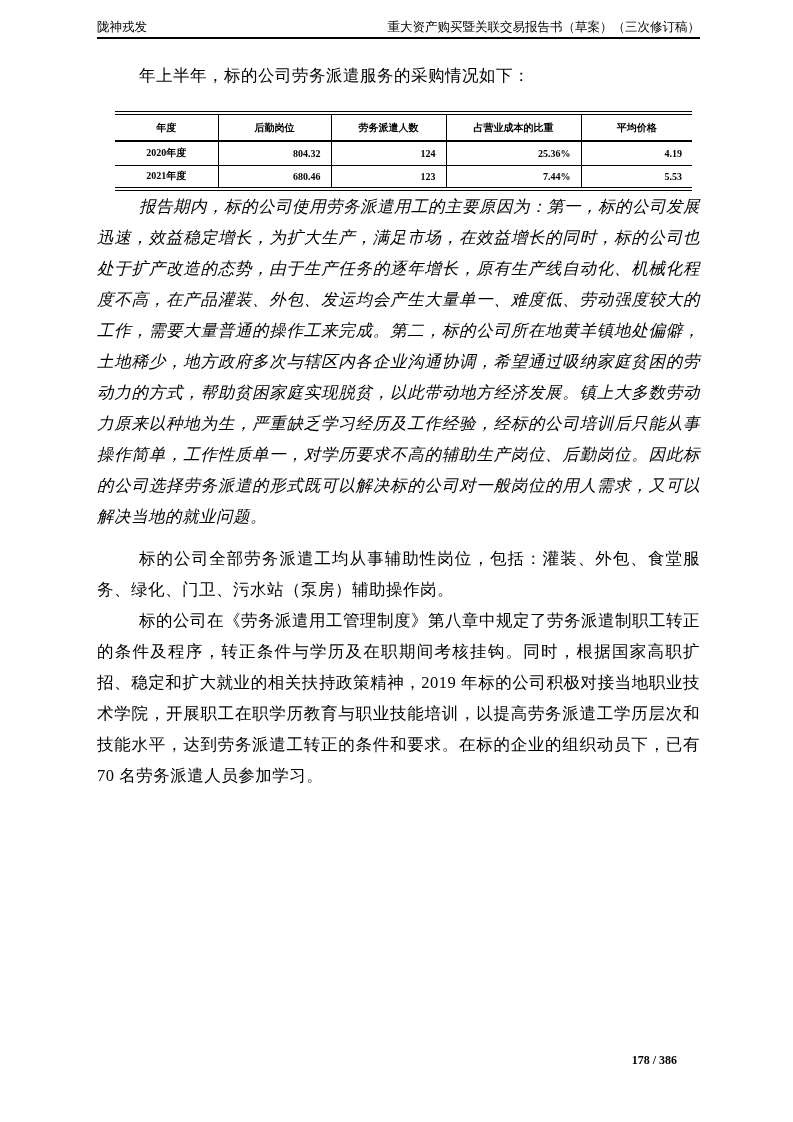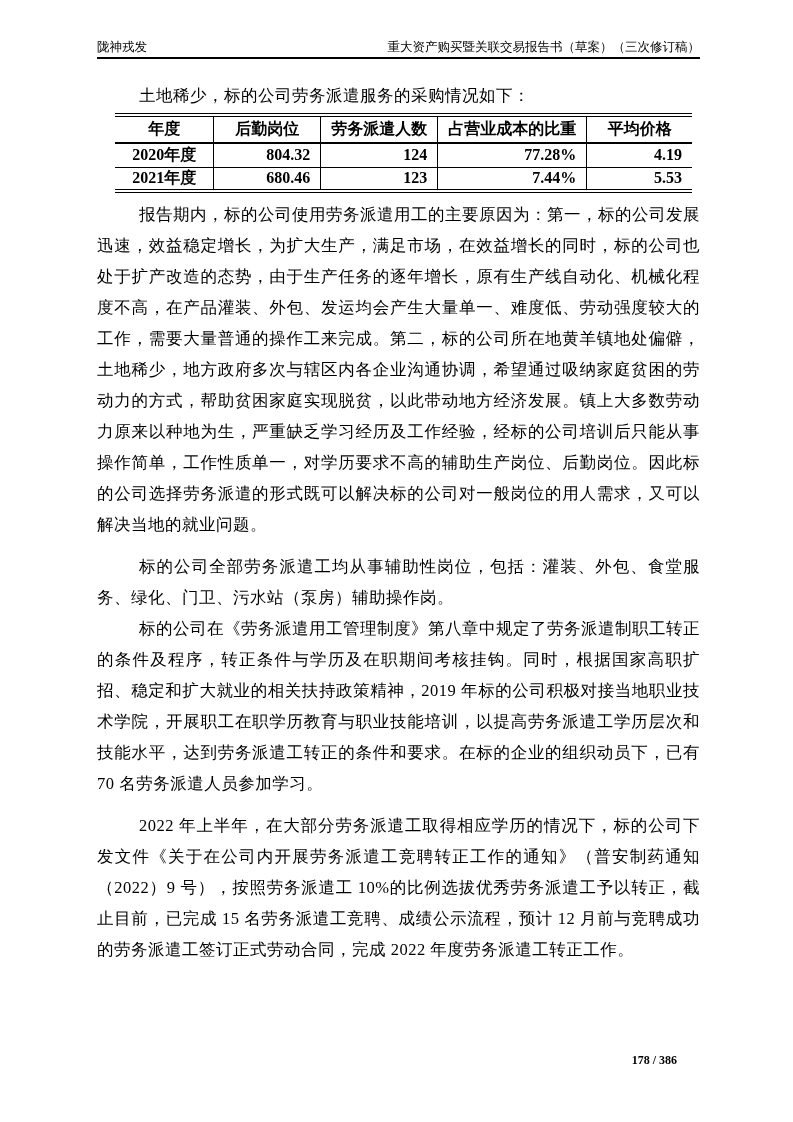--- a/index.html
+++ b/index.html
@@ -8,21 +8,21 @@
     font-family: "Liberation Serif", "DejaVu Serif", serif;
     color: #000;
   }
   .page {
     position: relative;
     width: 793px;
     height: 1122px;
     margin: 0 auto;
     background: #ffffff;
     overflow: hidden;
-    padding-top: 40px;
+    padding-top: 20px;
   }
   .header {
     margin: 0 93px 0 97px;
     display: flex;
     justify-content: space-between;
     align-items: flex-end;
     font-size: 12.5px;
     line-height: 15px;
     padding-bottom: 2px;
     border-bottom: 2px solid #000;
@@ -38,23 +38,23 @@
     letter-spacing: 0.5px;
   }
   .unit-label {
     font-size: 15px;
     line-height: 21px;
     text-align: right;
   }
   .data-table {
     width: 577px;
     margin-left: 18px;
-    margin-top: 2px;
+    margin-top: 20px;
     border-collapse: collapse;
-    font-size: 16px;
+    font-size: 10px;
     border-top: 4px double #000;
     border-bottom: 4px double #000;
   }
   .data-table th, .data-table td {
     font-weight: bold;
     padding: 0 10px;
     white-space: nowrap;
   }
   .data-table thead tr {
     border-bottom: 2px solid #000;
@@ -69,21 +69,21 @@
   .data-table th + th, .data-table td + td { border-left: 1.5px solid #000; }
   .data-table .cell-center { text-align: center; }
   .data-table .cell-num { text-align: right; }
   .body-p {
     font-size: 16.5px;
     line-height: 31px;
     text-align: justify;
     text-indent: 42px;
     letter-spacing: 0.5px;
   }
-  .p-first { margin-top: 6px; }
+  .p-first { margin-top: 0; font-style: italic; }
   .p-spaced { margin-top: 11px; }
   .footer {
     position: absolute;
     top: 1052px;
     right: 116px;
     font-size: 12px;
     font-weight: bold;
     line-height: 17px;
   }
 </style>
@@ -92,21 +92,21 @@
 
 <div class="page">
 
   <div class="header">
     <span>陇神戎发</span>
     <span>重大资产购买暨关联交易报告书（草案）（三次修订稿）</span>
   </div>
 
   <div class="content">
 
-    <p class="intro">土地稀少，标的公司劳务派遣服务的采购情况如下：</p>
+    <p class="intro">年上半年，标的公司劳务派遣服务的采购情况如下：</p>
 
 
     <table class="data-table">
       <colgroup>
         <col style="width:103px">
         <col style="width:113px">
         <col style="width:115px">
         <col style="width:135px">
         <col style="width:111px">
       </colgroup>
@@ -117,37 +117,36 @@
           <th>劳务派遣人数</th>
           <th>占营业成本的比重</th>
           <th>平均价格</th>
         </tr>
       </thead>
       <tbody>
         <tr>
           <td class="cell-center">2020年度</td>
           <td class="cell-num">804.32</td>
           <td class="cell-num">124</td>
-          <td class="cell-num">77.28%</td>
+          <td class="cell-num">25.36%</td>
           <td class="cell-num">4.19</td>
         </tr>
         <tr>
           <td class="cell-center">2021年度</td>
           <td class="cell-num">680.46</td>
           <td class="cell-num">123</td>
           <td class="cell-num">7.44%</td>
           <td class="cell-num">5.53</td>
         </tr>
       </tbody>
     </table>
 
     <p class="body-p p-first">报告期内，标的公司使用劳务派遣用工的主要原因为：第一，标的公司发展迅速，效益稳定增长，为扩大生产，满足市场，在效益增长的同时，标的公司也处于扩产改造的态势，由于生产任务的逐年增长，原有生产线自动化、机械化程度不高，在产品灌装、外包、发运均会产生大量单一、难度低、劳动强度较大的工作，需要大量普通的操作工来完成。第二，标的公司所在地黄羊镇地处偏僻，土地稀少，地方政府多次与辖区内各企业沟通协调，希望通过吸纳家庭贫困的劳动力的方式，帮助贫困家庭实现脱贫，以此带动地方经济发展。镇上大多数劳动力原来以种地为生，严重缺乏学习经历及工作经验，经标的公司培训后只能从事操作简单，工作性质单一，对学历要求不高的辅助生产岗位、后勤岗位。因此标的公司选择劳务派遣的形式既可以解决标的公司对一般岗位的用人需求，又可以解决当地的就业问题。</p>
     <p class="body-p p-spaced">标的公司全部劳务派遣工均从事辅助性岗位，包括：灌装、外包、食堂服务、绿化、门卫、污水站（泵房）辅助操作岗。</p>
     <p class="body-p">标的公司在《劳务派遣用工管理制度》第八章中规定了劳务派遣制职工转正的条件及程序，转正条件与学历及在职期间考核挂钩。同时，根据国家高职扩招、稳定和扩大就业的相关扶持政策精神，2019 年标的公司积极对接当地职业技术学院，开展职工在职学历教育与职业技能培训，以提高劳务派遣工学历层次和技能水平，达到劳务派遣工转正的条件和要求。在标的企业的组织动员下，已有 70 名劳务派遣人员参加学习。</p>
-    <p class="body-p p-spaced">2022 年上半年，在大部分劳务派遣工取得相应学历的情况下，标的公司下发文件《关于在公司内开展劳务派遣工竞聘转正工作的通知》（普安制药通知（2022）9 号），按照劳务派遣工 10%的比例选拔优秀劳务派遣工予以转正，截止目前，已完成 15 名劳务派遣工竞聘、成绩公示流程，预计 12 月前与竞聘成功的劳务派遣工签订正式劳动合同，完成 2022 年度劳务派遣工转正工作。</p>
 
   </div>
 
   <div class="footer">
     <span>178 / 386</span>
   </div>
 
 </div>
 
 </body></html>

